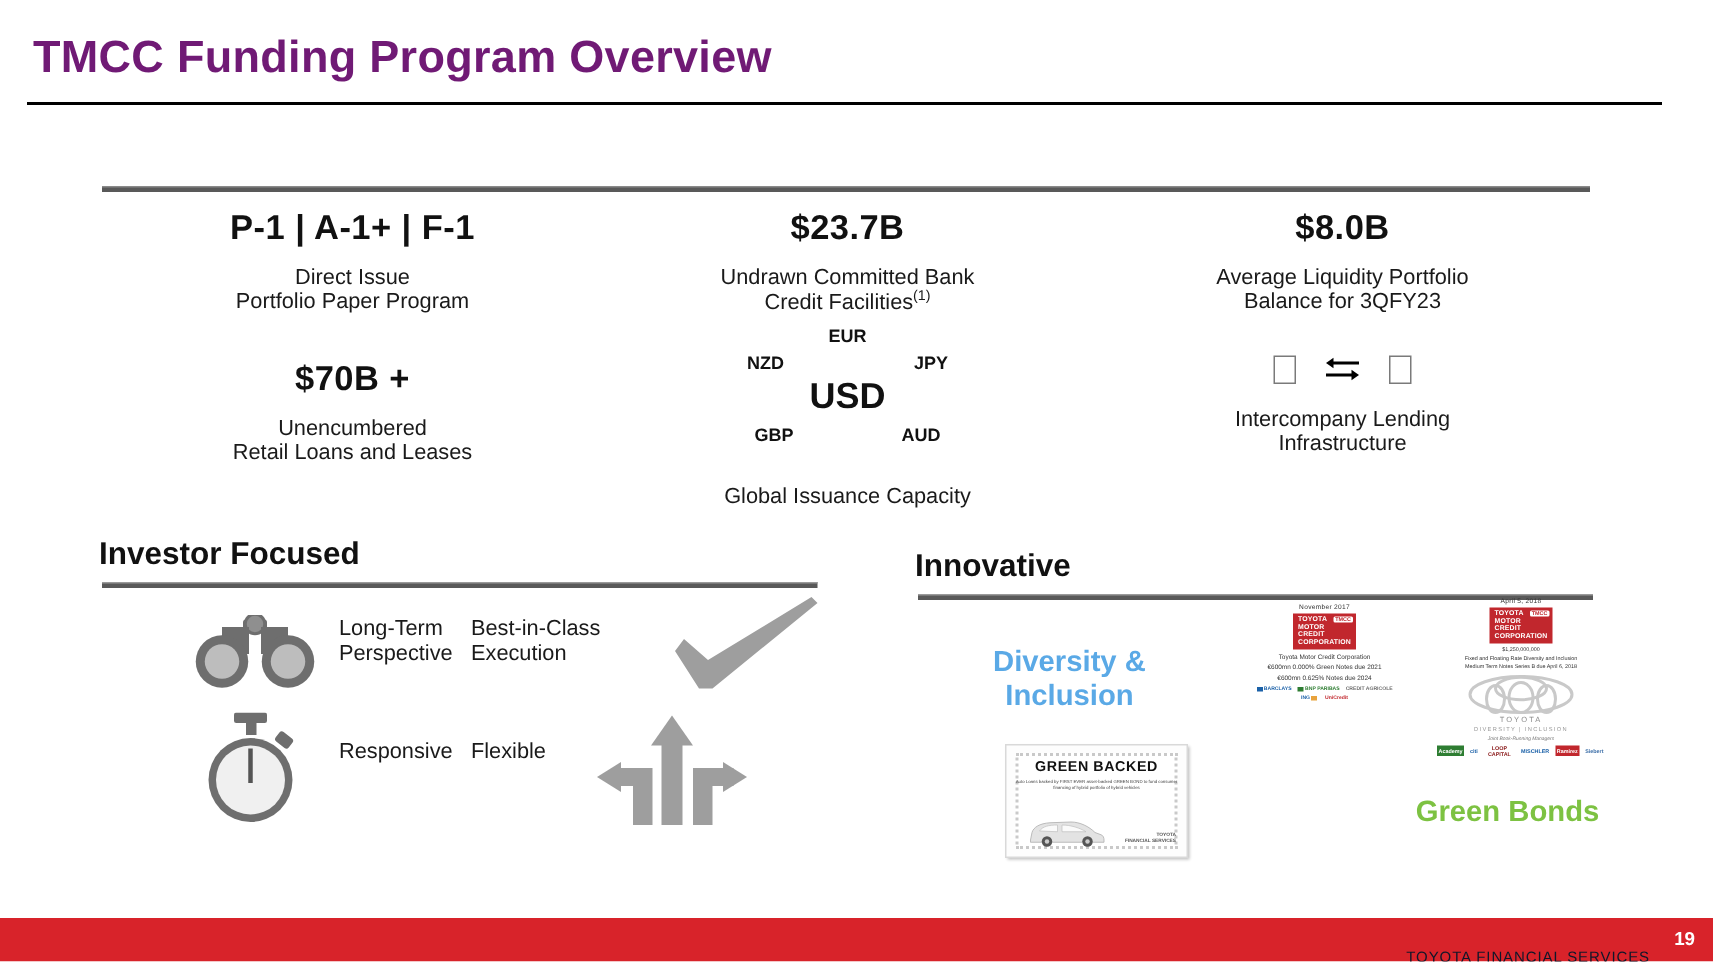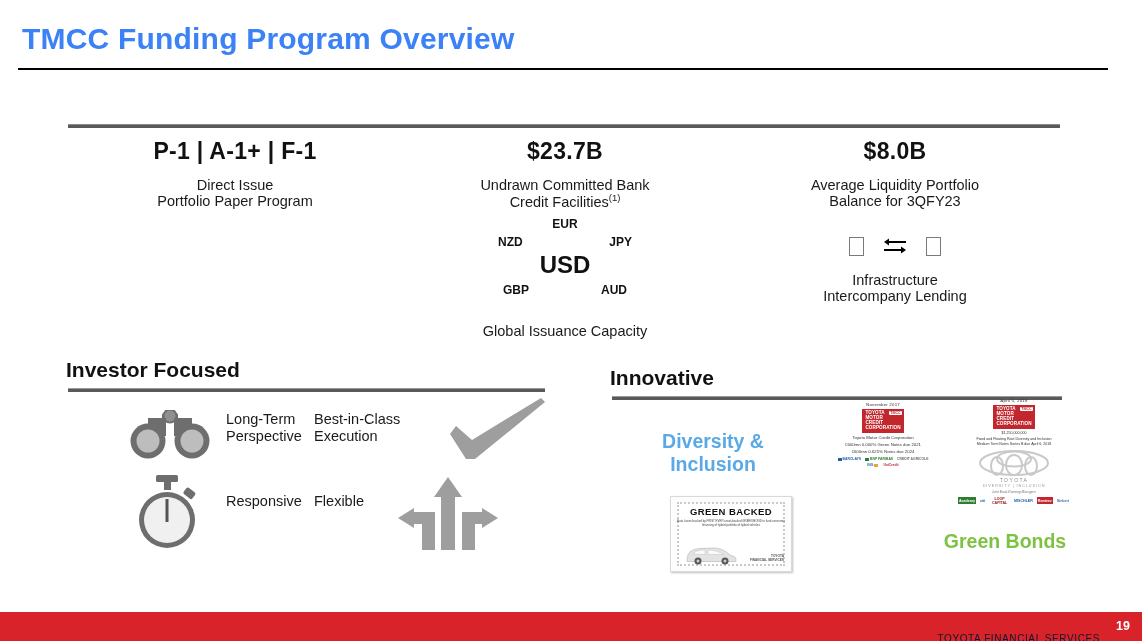--- a/index.html
+++ b/index.html
@@ -6,21 +6,21 @@
   body{
     width:1142px;height:641px;background:#ffffff;
     font-family:"Liberation Sans", sans-serif;
     color:#000;overflow:hidden;position:relative;
   }
   .slide{position:relative;width:1142px;height:641px;}
 
   
   .page-title{
     position:absolute;left:22px;top:22px;
-    font-size:30px;font-weight:bold;letter-spacing:.2px;color:#3b82f6;
+    font-size:30px;font-weight:bold;letter-spacing:.2px;color:#701a75;
   }
   .header-rule{
     position:absolute;left:18px;top:68px;width:1090px;height:2px;background:#000;
   }
 
   
   .top-rule{
     position:absolute;left:68px;top:124px;width:992px;height:3px;
     background:#595959;border-top:1px solid #8a8a8a;
   }
@@ -166,20 +166,27 @@
   <div class="header-rule"></div>
 
   <div class="top-rule"></div>
 
   <div class="col col-1">
     <div class="big-stat">P-1  |  A-1+  |  F-1</div>
     <div class="stat-sub">
       <div>Direct Issue</div>
       <div>Portfolio Paper Program</div>
     </div>
+    <div class="stat-block-2">
+      <div class="big-stat">$70B +</div>
+      <div class="stat-sub">
+        <div>Unencumbered</div>
+        <div>Retail Loans and Leases</div>
+      </div>
+    </div>
   </div>
 
   <div class="col col-2">
     <div class="big-stat">$23.7B</div>
     <div class="stat-sub">
       <div>Undrawn Committed Bank</div>
       <div>
         <span>Credit Facilities</span><span class="sup">(1)</span>
       </div>
     </div>
@@ -205,22 +212,22 @@
       <svg class="arrows-ic" viewBox="0 0 26 20">
         <path d="M25,5 L7,5 M25,5 L25,5" stroke="#000" stroke-width="0" fill="none"></path>
         <rect x="6" y="4" width="18" height="2" fill="#000"></rect>
         <polygon points="7,1.5 2,5 7,8.5" fill="#000"></polygon>
         <rect x="2" y="12" width="18" height="2" fill="#000"></rect>
         <polygon points="19,9.5 24,13 19,16.5" fill="#000"></polygon>
       </svg>
       <span class="glyph-box"></span>
     </div>
     <div class="stat-sub">
+      <div>Intercompany Lending</div>
       <div>Infrastructure</div>
-      <div>Intercompany Lending</div>
     </div>
   </div>
 
   <div class="sec-head investor-head">Investor Focused</div>
   <div class="sec-rule investor-rule"></div>
 
   <div class="inv-body">
 
     <svg class="inv-icon ico-binoc" width="88" height="52" viewBox="0 0 88 52">
       <rect x="36" y="3" width="16" height="9" rx="2" fill="#6e6e6e"></rect>

